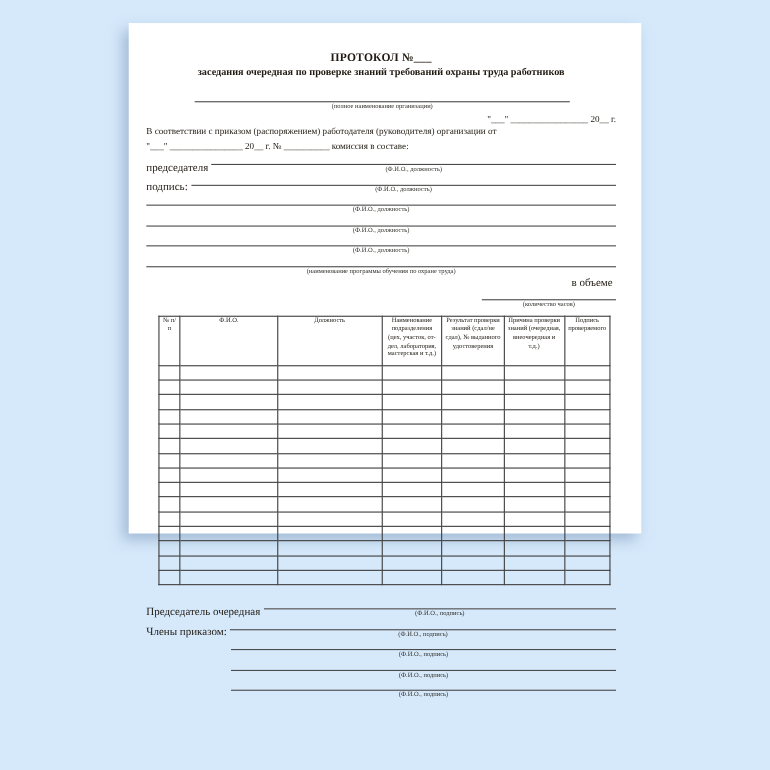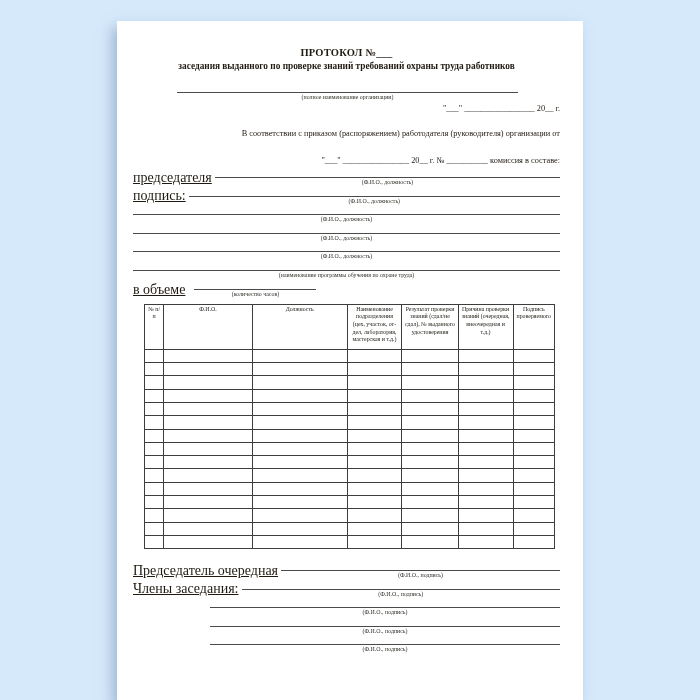--- a/index.html
+++ b/index.html
@@ -3,55 +3,55 @@
 <meta charset="utf-8">
 <style>
   html,body{margin:0;padding:0;}
   body{
     width:700px;height:700px;position:relative;overflow:hidden;
     background:#d6e9fb;
     font-family:"Liberation Serif","DejaVu Serif",serif;
     color:#201a12;
   }
   .sheet{
-    position:absolute;left:117px;top:21px;width:466px;height:680px;
+    position:absolute;left:117px;top:21px;width:466px;height:464px;
     background:#ffffff;
     box-shadow:-5px 6px 12px rgba(116,146,180,0.55);
     box-sizing:border-box;
     padding:26px 23px 0 16px;
   }
   .doc-title{font-size:10.5px;font-weight:bold;text-align:center;letter-spacing:.2px;}
   .doc-subtitle{font-size:9.3px;font-weight:bold;text-align:center;margin-top:3px;}
   .org-block{margin:12px 42px 0 44px;}
   .rule{border-bottom:1px solid #4a4a4a;height:9px;}
   .sub-label{font-size:5.9px;color:#33302a;text-align:center;padding-top:1px;line-height:1.1;}
   .date-line{font-size:8.3px;text-align:right;margin-top:4px;white-space:nowrap;}
-  .para{font-size:8.3px;line-height:1.32;margin-top:16px;text-align:right;}
+  .para{font-size:8.3px;line-height:1.32;margin-top:2px;}
   .sig-row{display:flex;align-items:flex-end;margin-top:1px;}
-  .sig-lead{font-size:14px;white-space:nowrap;padding-right:3px;text-decoration:underline;}
+  .sig-lead{font-size:10px;white-space:nowrap;padding-right:3px;}
   .sig-line{flex:1;display:flex;flex-direction:column;}
   .indent-77{margin-left:77px;}
-  .vol-row{display:flex;align-items:flex-end;margin-top:2px;}
+  .vol-row{display:flex;align-items:flex-end;margin-top:2px;flex-direction:column;}
   .vol-line{width:122px;display:flex;flex-direction:column;margin-left:6px;}
   table.grid{border-collapse:collapse;table-layout:fixed;width:411px;margin:6px 0 0 11px;}
   table.grid th,table.grid td{border:1px solid #3d3d3d;}
   table.grid th{
     font-weight:normal;font-size:5.9px;line-height:1.3;vertical-align:top;
     padding:1px 2px;height:42px;text-align:center;color:#26221b;
   }
   table.grid td{height:12.3px;padding:0;}
   .sign-block{margin-top:12px;}
 </style>
 </head>
 <body>
 
 <div class="sheet">
 
   <div class="doc-title">ПРОТОКОЛ №___</div>
-  <div class="doc-subtitle">заседания выданного по проверке знаний требований охраны труда работников</div>
+  <div class="doc-subtitle">заседания очередная по проверке знаний требований охраны труда работников</div>
 
   <div class="org-block">
     <div class="rule"></div>
     <div class="sub-label">(полное наименование организации)</div>
   </div>
 
   <div class="date-line">"___" _________________ 20__  г.</div>
 
   <div class="para">В соответствии с приказом (распоряжением) работодателя (руководителя) организации от</div>
   <div class="para">"___" ________________  20__  г. №  __________  комиссия в составе:</div>
@@ -272,21 +272,21 @@
   <div class="sign-block">
     <div class="sig-row">
       <span class="sig-lead">Председатель очередная</span>
       <span class="sig-line">
         <span class="rule"></span>
         <span class="sub-label">(Ф.И.О., подпись)</span>
       </span>
     </div>
 
     <div class="sig-row">
-      <span class="sig-lead">Члены заседания:</span>
+      <span class="sig-lead">Члены приказом:</span>
       <span class="sig-line">
         <span class="rule"></span>
         <span class="sub-label">(Ф.И.О., подпись)</span>
       </span>
     </div>
 
     <div class="sig-row indent-77">
       <span class="sig-line">
         <span class="rule"></span>
         <span class="sub-label">(Ф.И.О., подпись)</span>

